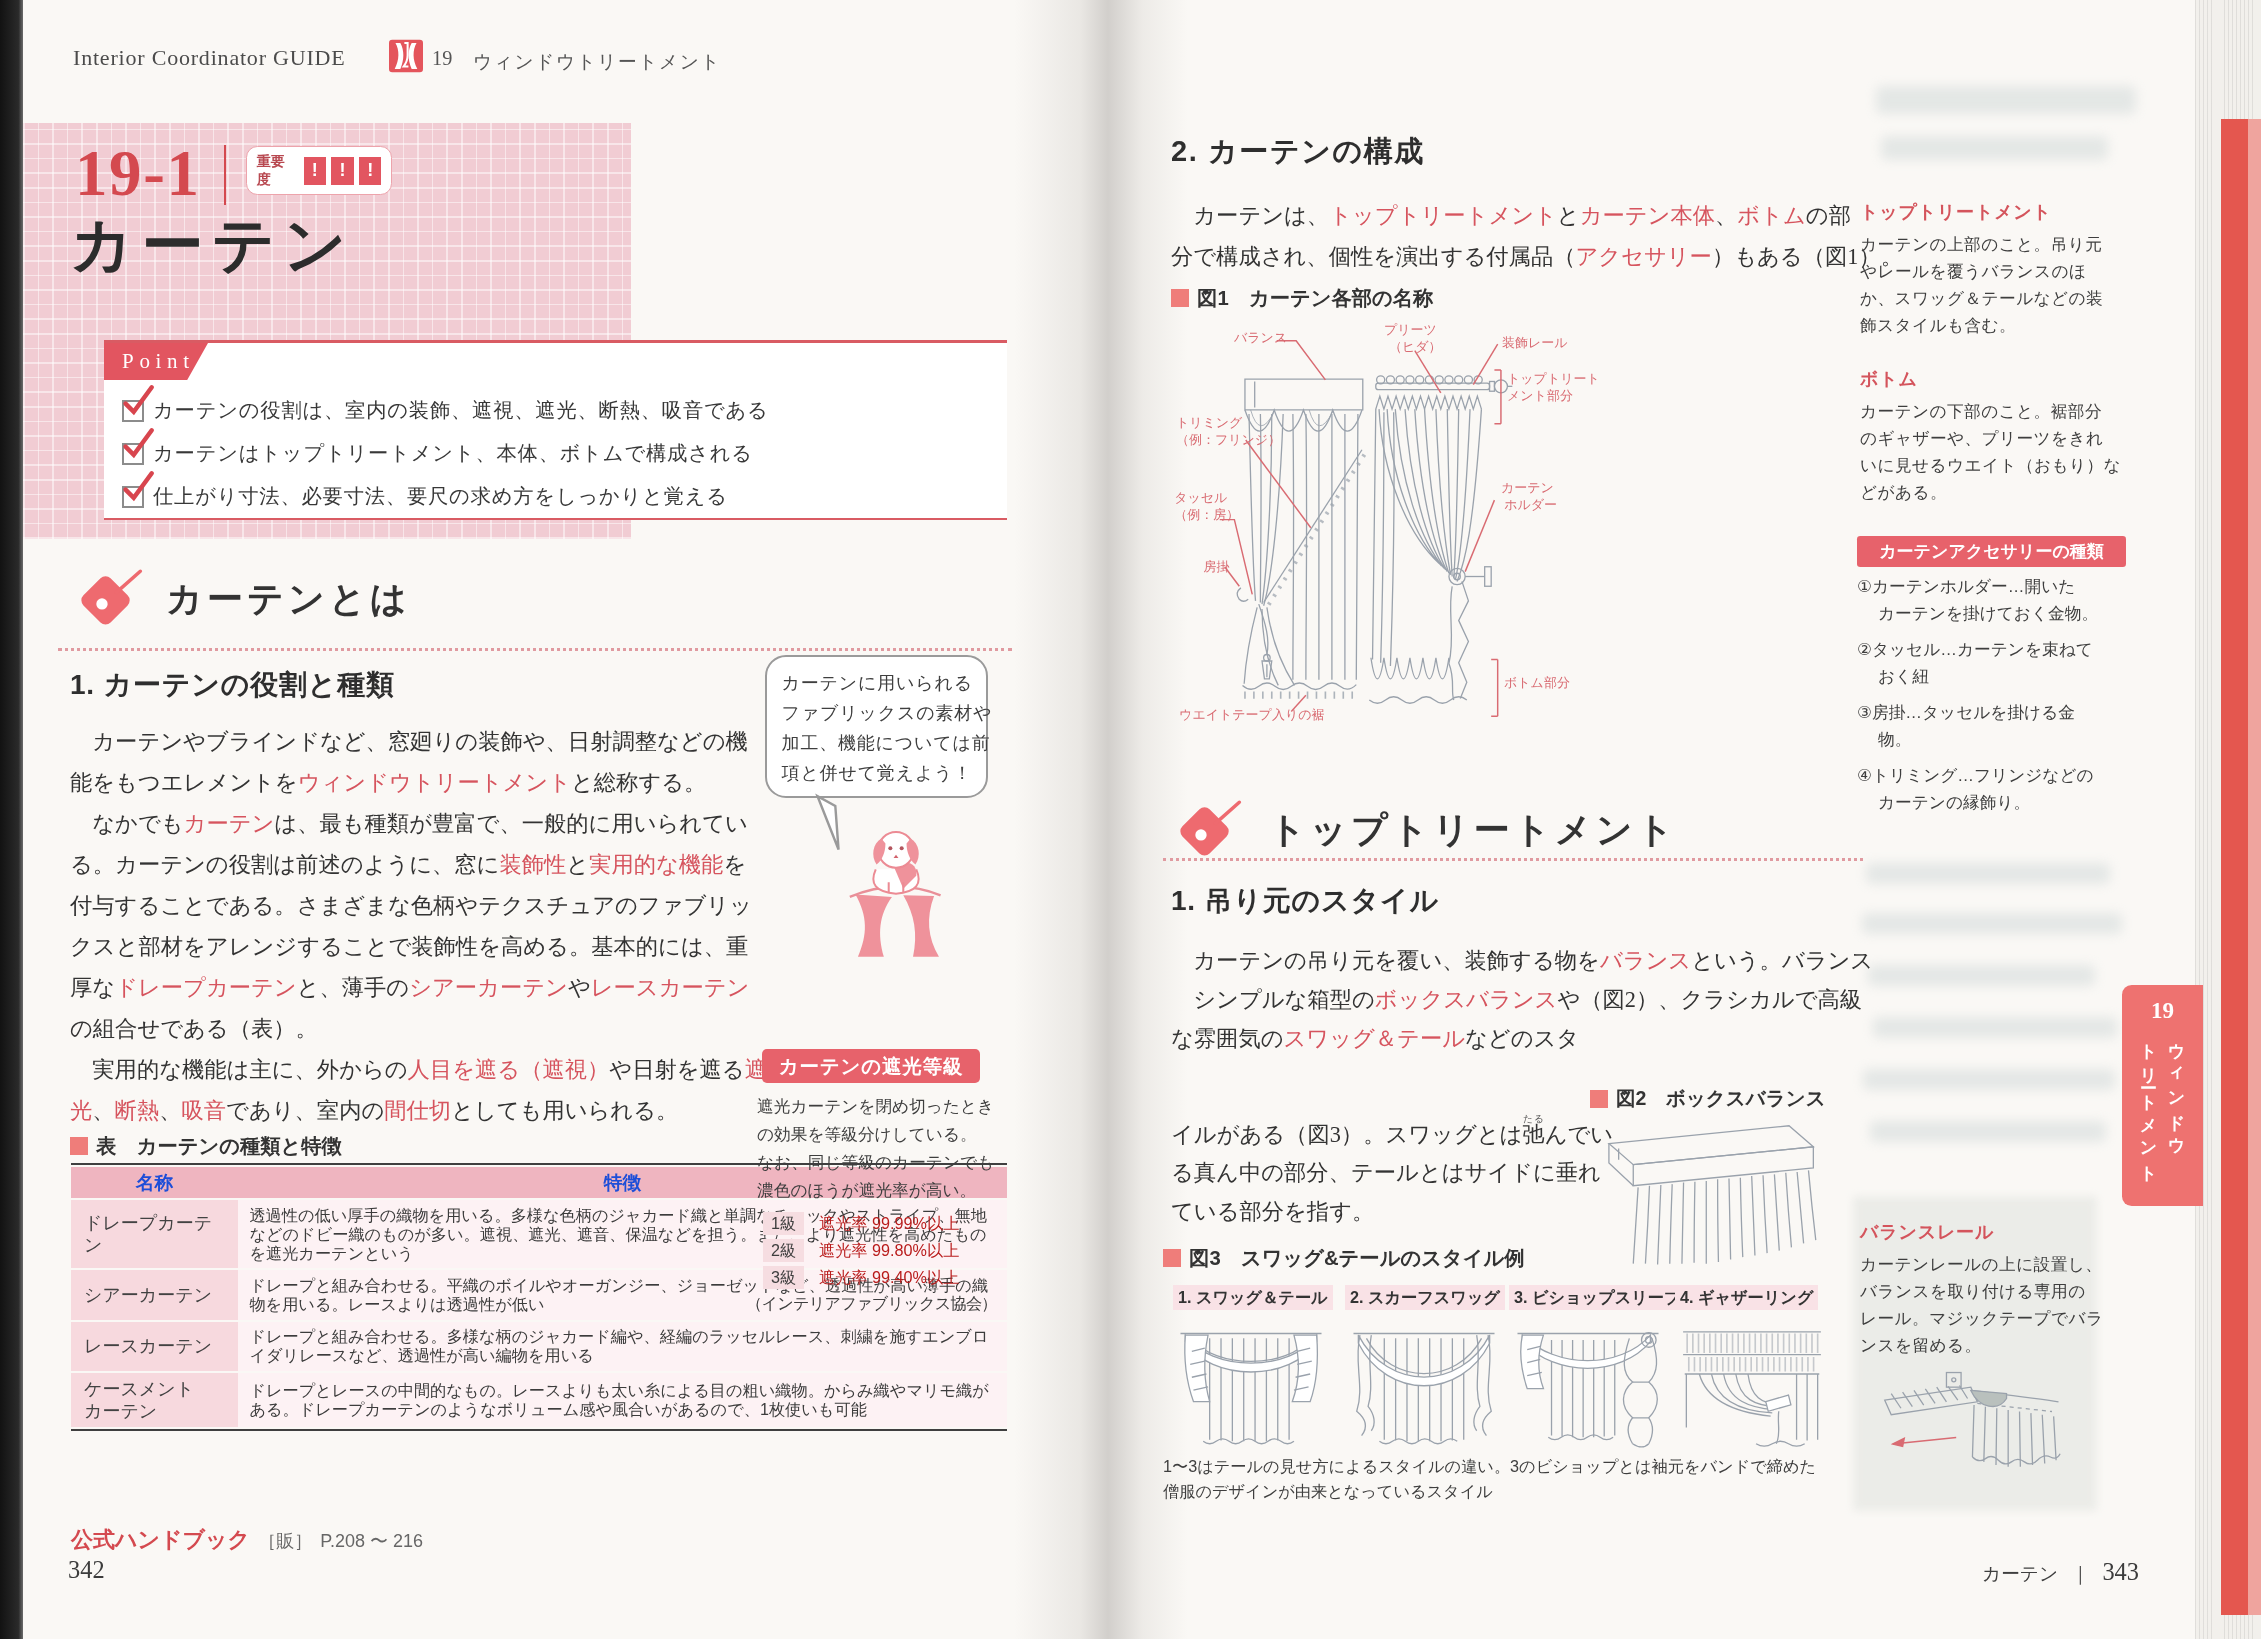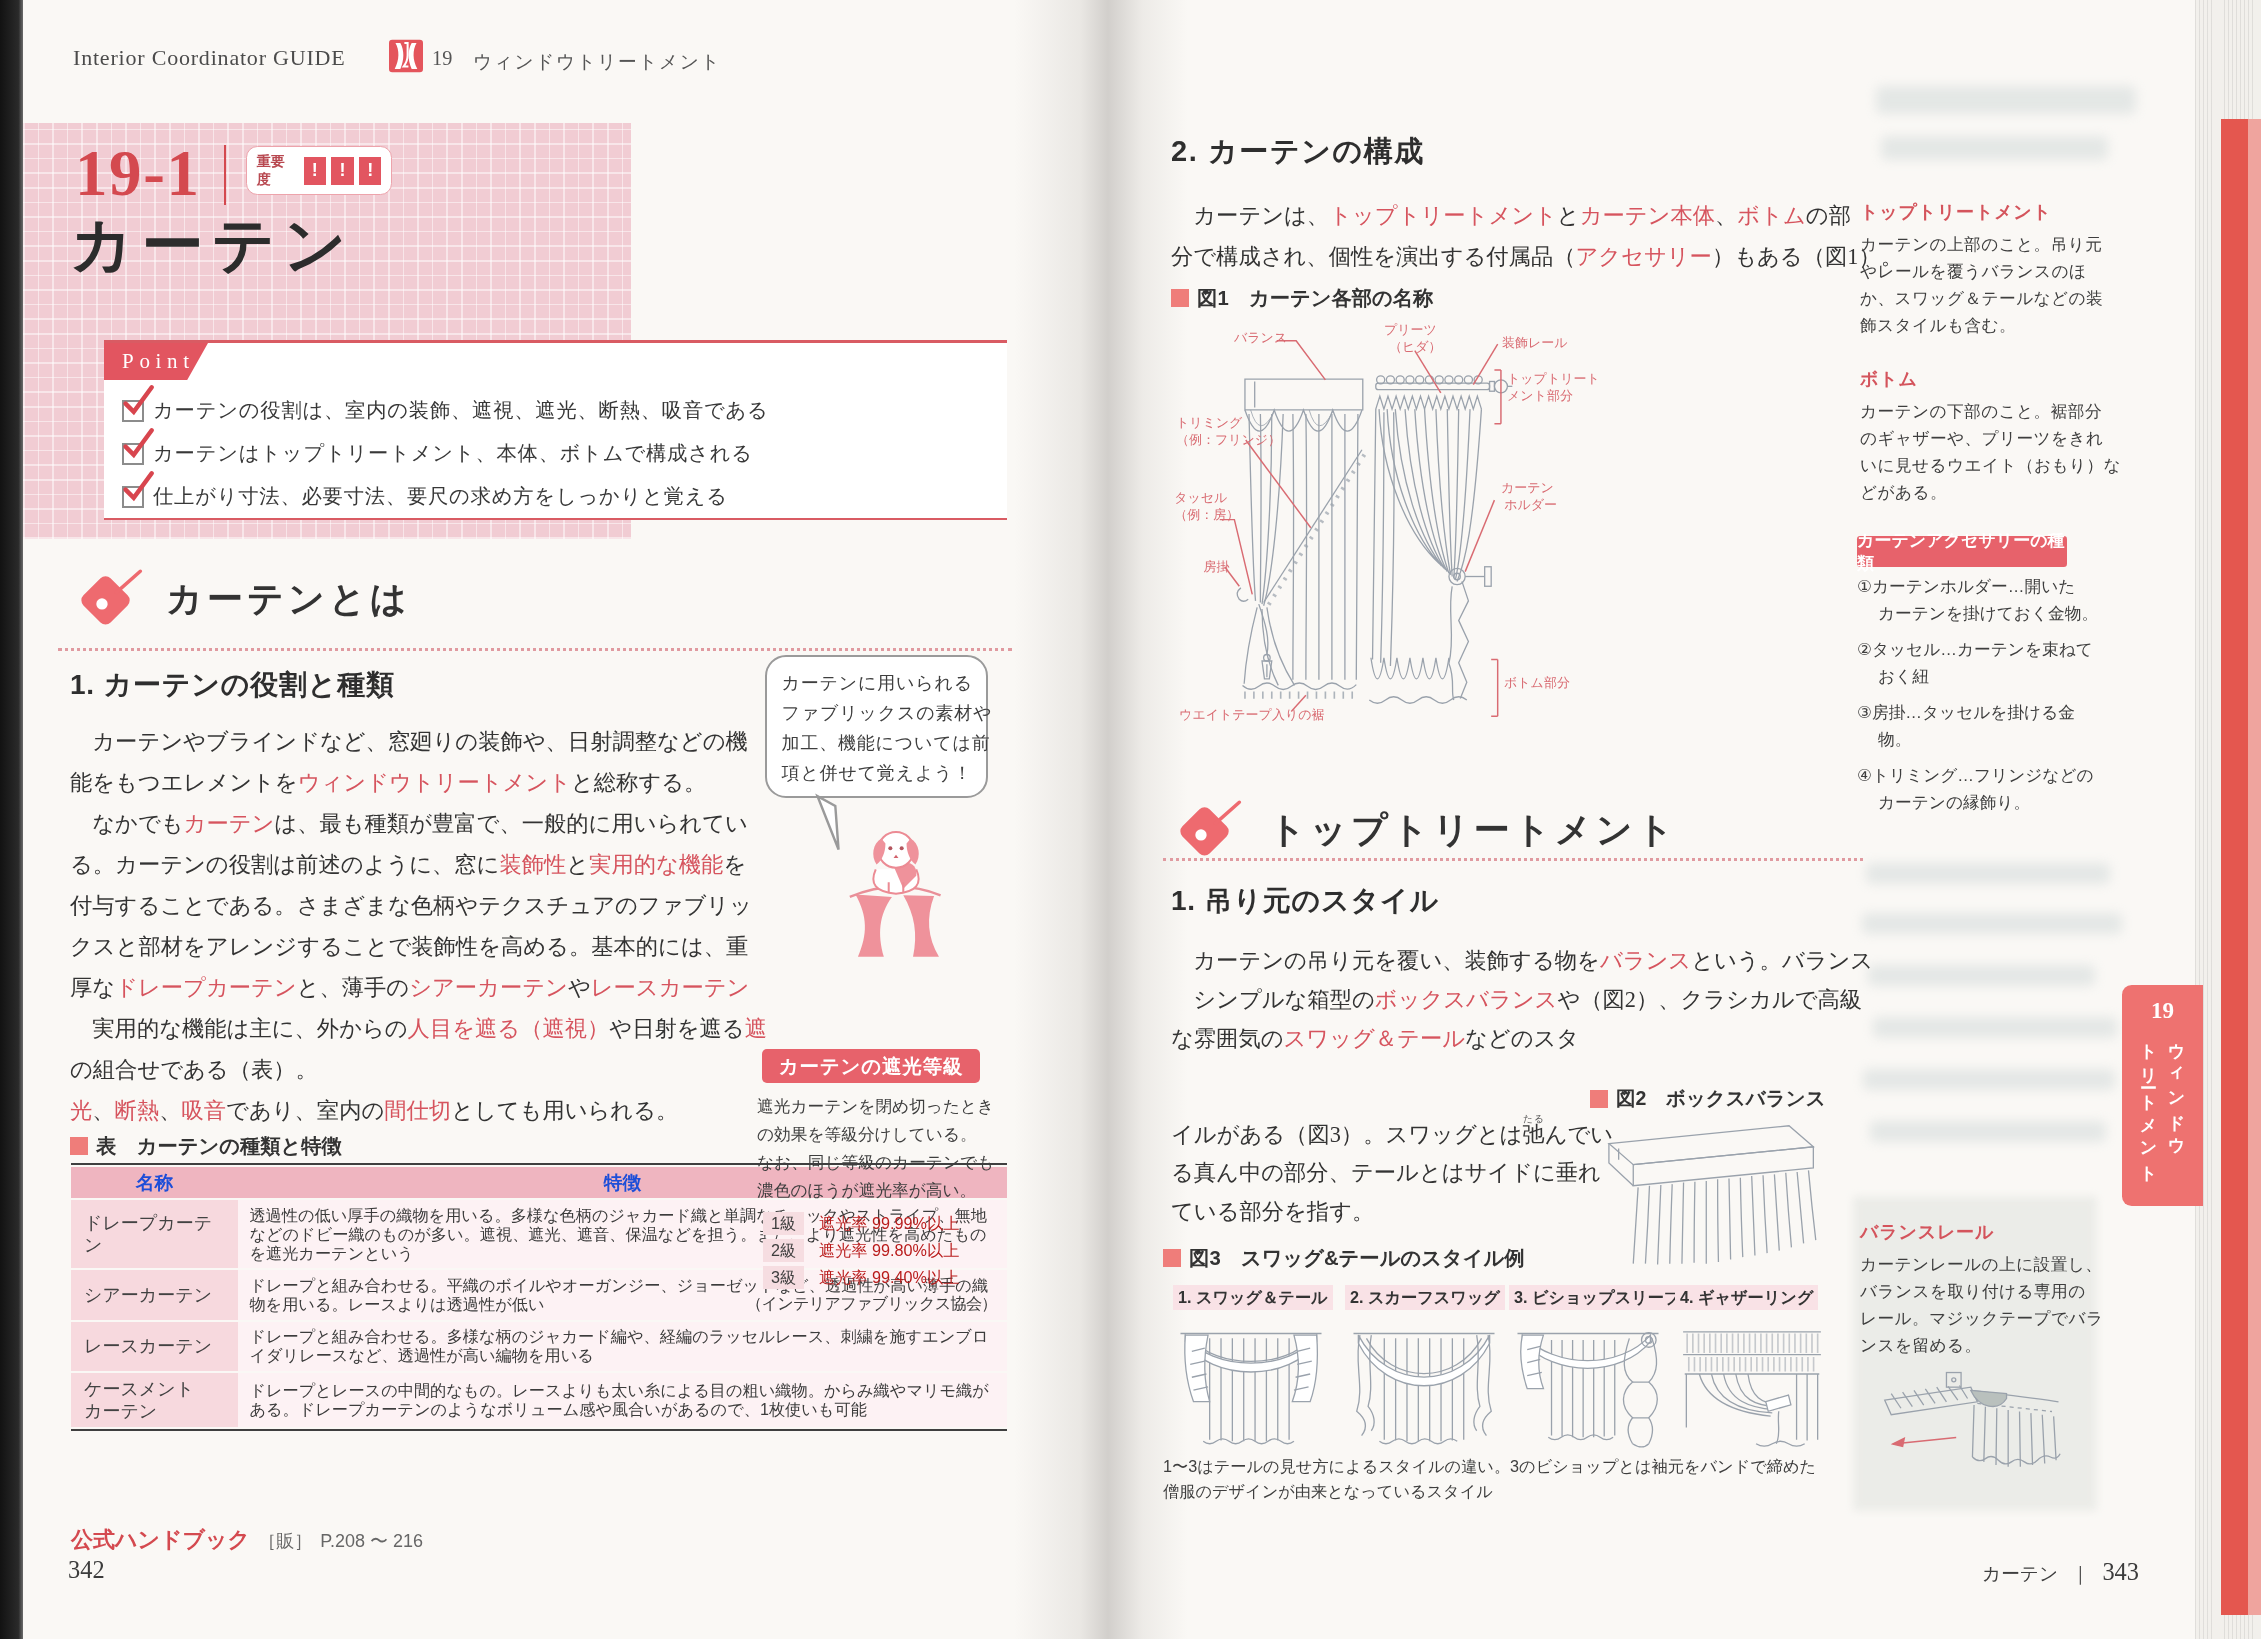--- a/index.html
+++ b/index.html
@@ -102,21 +102,21 @@
   
   .h2 { font-size:29px; font-weight:bold; color:#2e2e2e; letter-spacing:1.6px; }
   .figlabel { position:absolute; color:#d96b72; font-size:13px; line-height:17px; white-space:nowrap; }
   .styletag { position:absolute; top:1285px; background:#f9e2e6; padding:1.6px 4.9px; font-size:16.2px; font-weight:bold; color:#333; white-space:nowrap; }
   #fig3-note { left:1163px; top:1454px; }
   #fig3-note .ln { font-size:16.2px; line-height:25px; color:#3e3e3e; white-space:nowrap; }
 
   
   .sb-title { font-size:18px; font-weight:bold; color:#d4545c; letter-spacing:0.8px; }
   .sb-lines .ln { font-size:16.7px; line-height:27px; color:#3e3e3e; white-space:nowrap; letter-spacing:0.4px; }
-  #acc-badge { left:1857px; top:536px; width:210px; height:31px; background:#e7626b; border-radius:3.2px;
+  #acc-badge { left:1857px; top:536px; width:269px; height:31px; background:#e7626b; border-radius:3.2px;
     color:#fff; font-size:17px; font-weight:bold; display:flex; align-items:center; justify-content:center; }
   #acc-items { left:1857px; top:573px; }
   .acc-item { margin-bottom:9px; }
   .acc-item .ln { font-size:16.7px; line-height:27px; color:#3e3e3e; white-space:nowrap; }
   .acc-item .ln.ind { padding-left:21px; }
   #rail-backdrop { left:1853px; top:1196px; width:244px; height:315px; background:#cdd4ce; opacity:.32; filter:blur(4.1px); }
 
   
   #edge-tab { left:2122px; top:985px; width:81px; height:221px; background:#ee7270; border-radius:9.7px 0 0 9.7px;
     color:#fff; }
@@ -214,22 +214,22 @@
 <div class="abs h-sub" style="left:70px;top:666px;">1. カーテンの役割と種類</div>
 
 <div class="abs para" style="left:70px;top:721px;width:690px;">
   <div class="ln"><span>　カーテンやブラインドなど、窓廻りの装飾や、日射調整などの機</span></div>
   <div class="ln"><span>能をもつエレメントを</span><span class="r">ウィンドウトリートメント</span><span>と総称する。</span></div>
   <div class="ln"><span>　なかでも</span><span class="r">カーテン</span><span>は、最も種類が豊富で、一般的に用いられてい</span></div>
   <div class="ln"><span>る。カーテンの役割は前述のように、窓に</span><span class="r">装飾性</span><span>と</span><span class="r">実用的な機能</span><span>を</span></div>
   <div class="ln"><span>付与することである。さまざまな色柄やテクスチュアのファブリッ</span></div>
   <div class="ln"><span>クスと部材をアレンジすることで装飾性を高める。基本的には、重</span></div>
   <div class="ln"><span>厚な</span><span class="r">ドレープカーテン</span><span>と、薄手の</span><span class="r">シアーカーテン</span><span>や</span><span class="r">レースカーテン</span></div>
+  <div class="ln"><span>の組合せである（表）。</span></div>
   <div class="ln"><span>　実用的な機能は主に、外からの</span><span class="r">人目を遮る</span><span class="r">（遮視）</span><span>や日射を遮る</span><span class="r">遮</span></div>
-  <div class="ln"><span>の組合せである（表）。</span></div>
   <div class="ln"><span class="r">光</span><span>、</span><span class="r">断熱</span><span>、</span><span class="r">吸音</span><span>であり、室内の</span><span class="r">間仕切</span><span>としても用いられる。</span></div>
 </div>
 
 <div class="abs cap" style="left:70px;top:1132px;font-size:20.3px;">
   <span class="sq"></span>
   <span>表　カーテンの種類と特徴</span>
 </div>
 <div class="abs" id="ctable">
   <table>
     <tbody>

